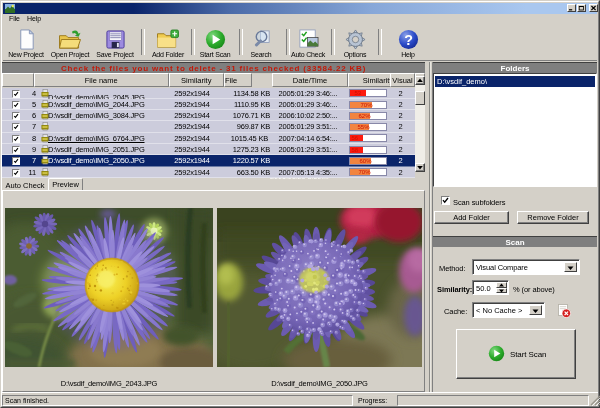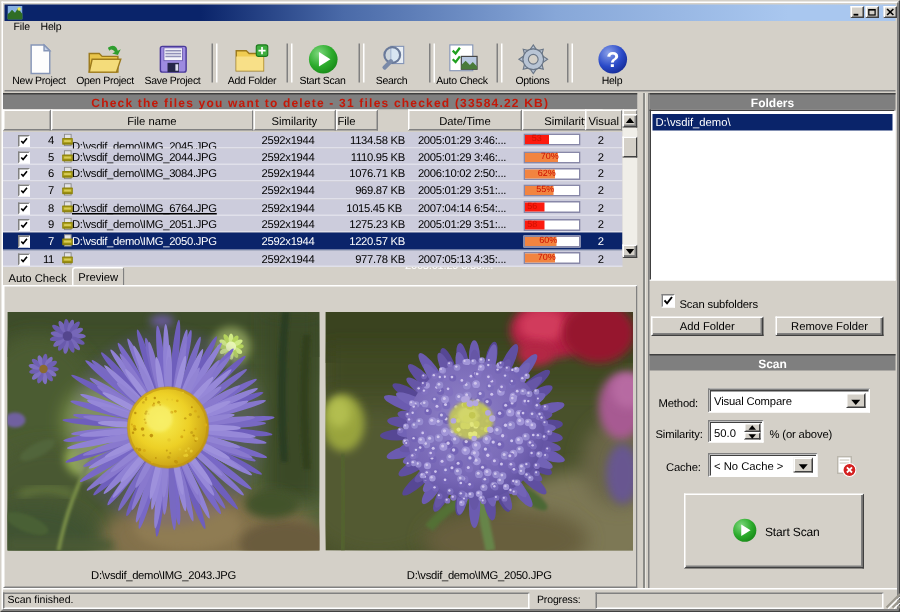--- a/index.html
+++ b/index.html
@@ -355,21 +355,21 @@
       </svg>
     </div>
     <div style="position:absolute;left:19px;top:0;width:15px;text-align:right;" class="rt">11</div>
     <svg style="position:absolute;left:38.5px;top:1px;" width="8" height="9" viewBox="0 0 9 9">
       <rect x="2.2" y="0" width="5" height="8.5" fill="#e4e4e4" stroke="#8a8a8a" stroke-width="0.7"></rect>
       <rect x="0.5" y="2.8" width="8" height="5" rx="0.5" fill="#8f840e"></rect>
       <rect x="1.3" y="3.8" width="6.4" height="2.6" fill="#b4a81e"></rect>
       <rect x="2" y="4.4" width="5" height="1.4" fill="#d8cc5a"></rect>
     </svg>
     <div class="rt" style="position:absolute;left:162px;top:0;width:56px;text-align:center;">2592x1944</div>
-    <div class="rt" style="position:absolute;left:222px;top:0;width:46px;text-align:right;">977.78 KB</div>
+    <div class="rt" style="position:absolute;left:222px;top:0;width:46px;text-align:right;">663.50 KB</div>
     <div class="rt" style="position:absolute;left:268px;top:0;width:76px;text-align:center;">2007:05:13 4:35:...</div>
     <div style="position:absolute;left:346.5px;top:1.8px;width:38px;height:8px;background:#fff;border:1px solid #8888a8;box-sizing:border-box;">
       <div style="position:absolute;left:0;top:0;width:20px;height:6px;background:#f28440;"></div>
       <div style="position:absolute;left:0;top:0;width:36px;height:6px;font-size:6px;line-height:6.5px;color:#cc1100;padding-left:9px;box-sizing:border-box;">70%</div>
     </div>
     <div class="rt" style="position:absolute;left:386px;top:0;width:25px;text-align:center;">2</div>
   </div>
 
 <div class="abs" style="left:415px;top:76px;width:10px;height:96px;background:#f0eee8;"></div>
 <div class="sbtn" style="left:415px;top:76px;">
@@ -1285,21 +1285,21 @@
 <div class="lab" style="left:439px;top:264px;">Method:</div>
 <div class="field" style="left:472px;top:259px;width:108px;height:16px;">
     <div style="margin:3px 0 0 3px;letter-spacing:-0.1px;">Visual Compare</div>
     <div class="ddbtn">
       <svg width="11" height="10" viewBox="0 0 11 10" style="position:absolute;left:0;top:0;">
         <path d="M2.5 3.5 L8.5 3.5 L5.5 7 Z" fill="#000"></path>
       </svg>
     </div>
   </div>
 
-<div class="lab" style="left:437px;top:285px;">Similarity:</div>
+<div class="lab" style="left:437px;top:285px;font-weight:bold;">Similarity:</div>
 <div class="field" style="left:472px;top:280px;width:37px;height:15px;">
     <div style="margin:3px 0 0 3px;">50.0</div>
   <div class="ddbtn" style="width:11px;height:5.5px;bottom:auto;top:1px;right:1px;">
       <svg width="9" height="4" viewBox="0 0 9 4" style="position:absolute;left:0;top:0;">
         <path d="M4.5 0.5 L7 3.5 L2 3.5 Z" fill="#000"></path>
       </svg>
     </div>
   <div class="ddbtn" style="width:11px;height:5.5px;top:auto;bottom:1px;right:1px;">
       <svg width="9" height="4" viewBox="0 0 9 4" style="position:absolute;left:0;top:0;">
         <path d="M4.5 3.5 L7 0.5 L2 0.5 Z" fill="#000"></path>

